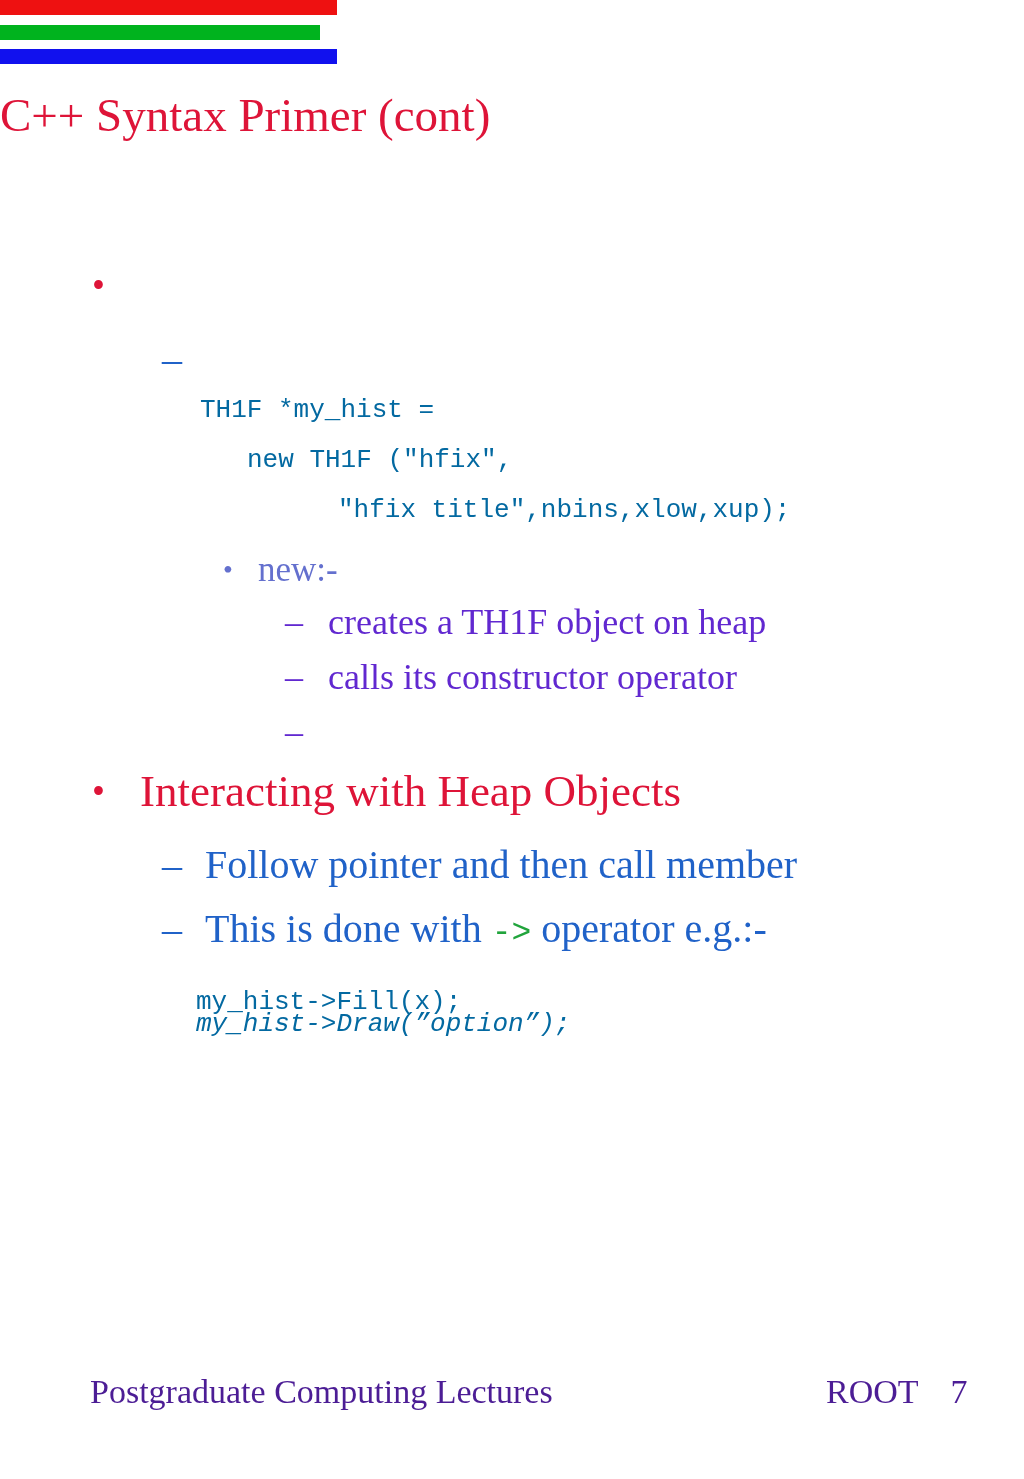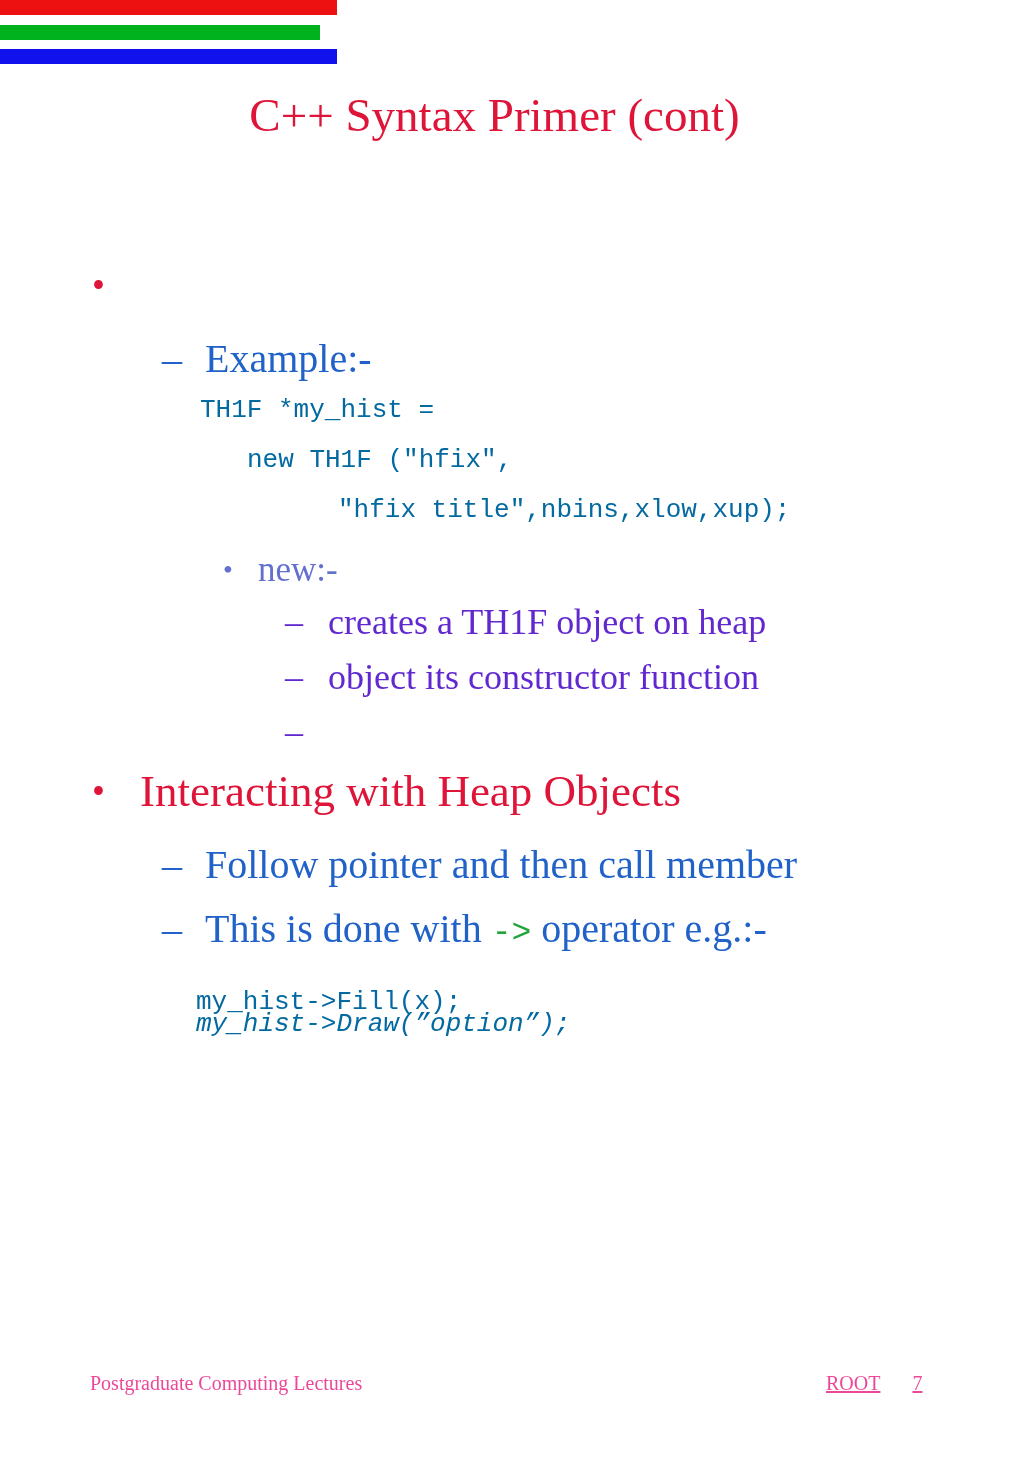--- a/index.html
+++ b/index.html
@@ -14,21 +14,21 @@
   .abs { position: absolute; }
 
   
   .bar { position: absolute; left: 0; height: 15px; }
   .bar-red   { top: 0;  width: 337px; background: #ee1111; }
   .bar-green { top: 25px; width: 320px; background: #00b31e; }
   .bar-blue  { top: 49px; width: 337px; background: #1111ee; }
 
   .title {
     top: 88px; left: 0; width: 989px;
-    text-align: center;
+    text-align: left;
     font-size: 47px; line-height: 1.15;
     color: #de1438;
   }
 
   .row { display: flex; align-items: flex-start; }
   .marker { flex: 0 0 auto; }
 
   .heading {
     font-size: 45px; line-height: 1.15;
     color: #de1438;
@@ -59,60 +59,59 @@
     color: #0369a1;
     white-space: pre;
   }
   .code-op {
     font-family: "Liberation Mono", "DejaVu Sans Mono", monospace;
     font-size: 33px;
     color: #21a43c;
   }
 
   .footer-text {
-    font-size: 20px; line-height: 1.15;
-    color: #ec4899;
+    font-size: 34px; line-height: 1.15;
+    color: #4c1d95;
   }
   .footer-right { display: flex; }
   .footer-right .page-num { margin-left: 32px; }
 </style>
 </head>
 <body>
 
 <div class="bar bar-red"></div>
 <div class="bar bar-green"></div>
 <div class="bar bar-blue"></div>
 
 <div class="abs title">C++ Syntax Primer (cont)</div>
 
 <div class="abs row heading" style="left:92px; top:260px;">
   <span class="marker">•</span>
 </div>
 
 <div class="abs row sub-blue" style="left:162px; top:336px;">
   <span class="marker">–</span>
-  <span>Example:-</span>
 </div>
 
 <div class="abs code" style="left:200px; top:396px;">TH1F *my_hist =</div>
 <div class="abs code" style="left:247px; top:446px;">new TH1F ("hfix",</div>
 <div class="abs code" style="left:338px; top:496px;">"hfix title",nbins,xlow,xup);</div>
 
 <div class="abs row new-line" style="left:223px; top:550px;">
   <span class="marker">•</span>
   <span>new:-</span>
 </div>
 
 <div class="abs row purple-line" style="left:285px; top:602px;">
   <span class="marker">–</span>
   <span>creates a TH1F object on heap</span>
 </div>
 <div class="abs row purple-line" style="left:285px; top:657px;">
   <span class="marker">–</span>
-  <span>object its constructor function</span>
+  <span>calls its constructor operator</span>
 </div>
 <div class="abs row purple-line" style="left:285px; top:712px;">
   <span class="marker">–</span>
 </div>
 
 <div class="abs row heading" style="left:92px; top:766px;">
   <span class="marker">•</span>
   <span>Interacting with Heap Objects</span>
 </div>
 
@@ -123,16 +122,16 @@
 
 <div class="abs row sub-blue" style="left:162px; top:906px;">
   <span class="marker">–</span>
   <span><span>This is done with </span><span class="code-op">-&gt;</span><span> operator e.g.:-</span></span>
 </div>
 
 <div class="abs code" style="left:196px; top:988px;">my_hist-&gt;Fill(x);</div>
 <div class="abs code" style="left:196px; top:1010px;font-style:italic;">my_hist-&gt;Draw(”option”);</div>
 
 <div class="abs footer-text" style="left:90px; top:1372px;">Postgraduate Computing Lectures</div>
-<div class="abs footer-text footer-right" style="left:826px; top:1372px;text-decoration:underline;">
+<div class="abs footer-text footer-right" style="left:826px; top:1372px;">
   <span>ROOT</span>
   <span class="page-num">7</span>
 </div>
 
 </body></html>

